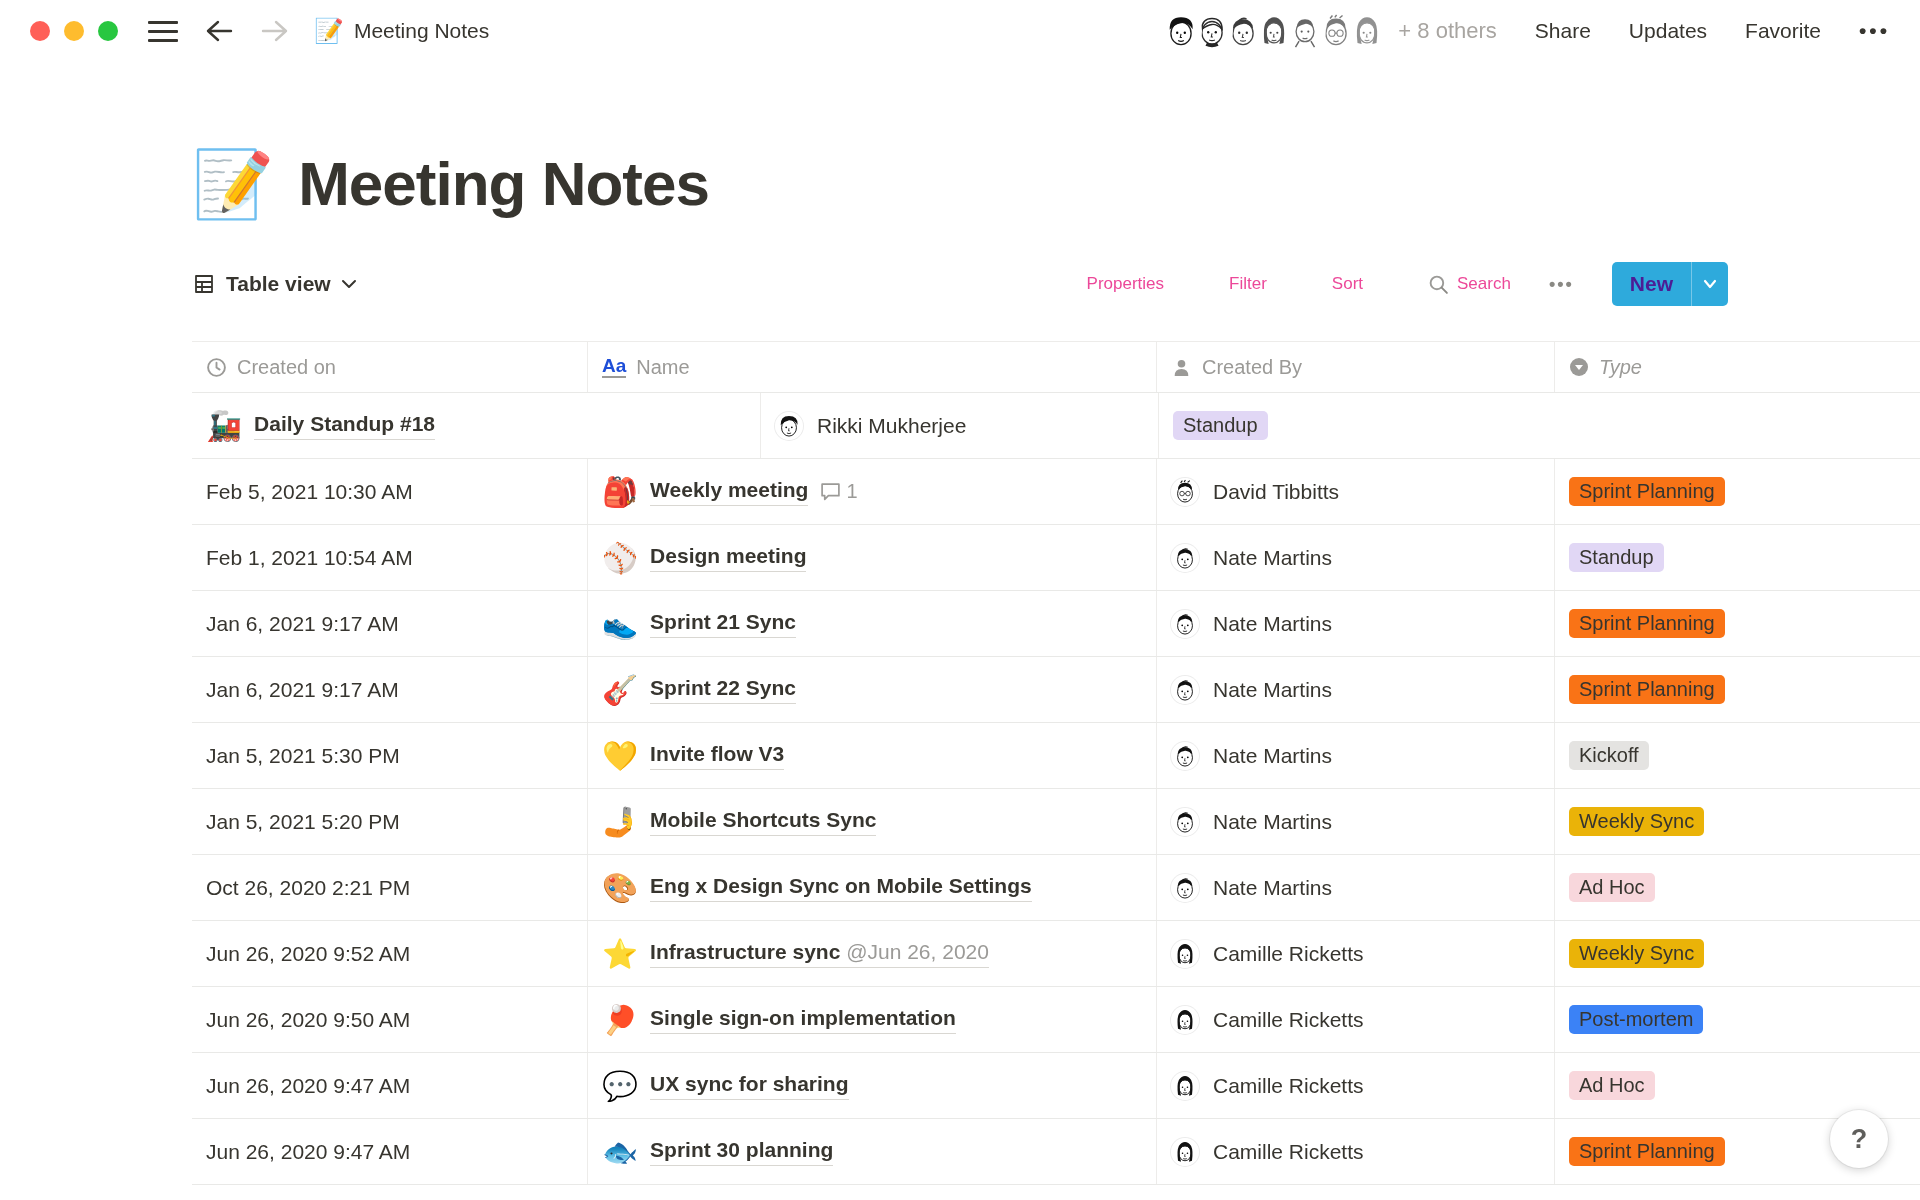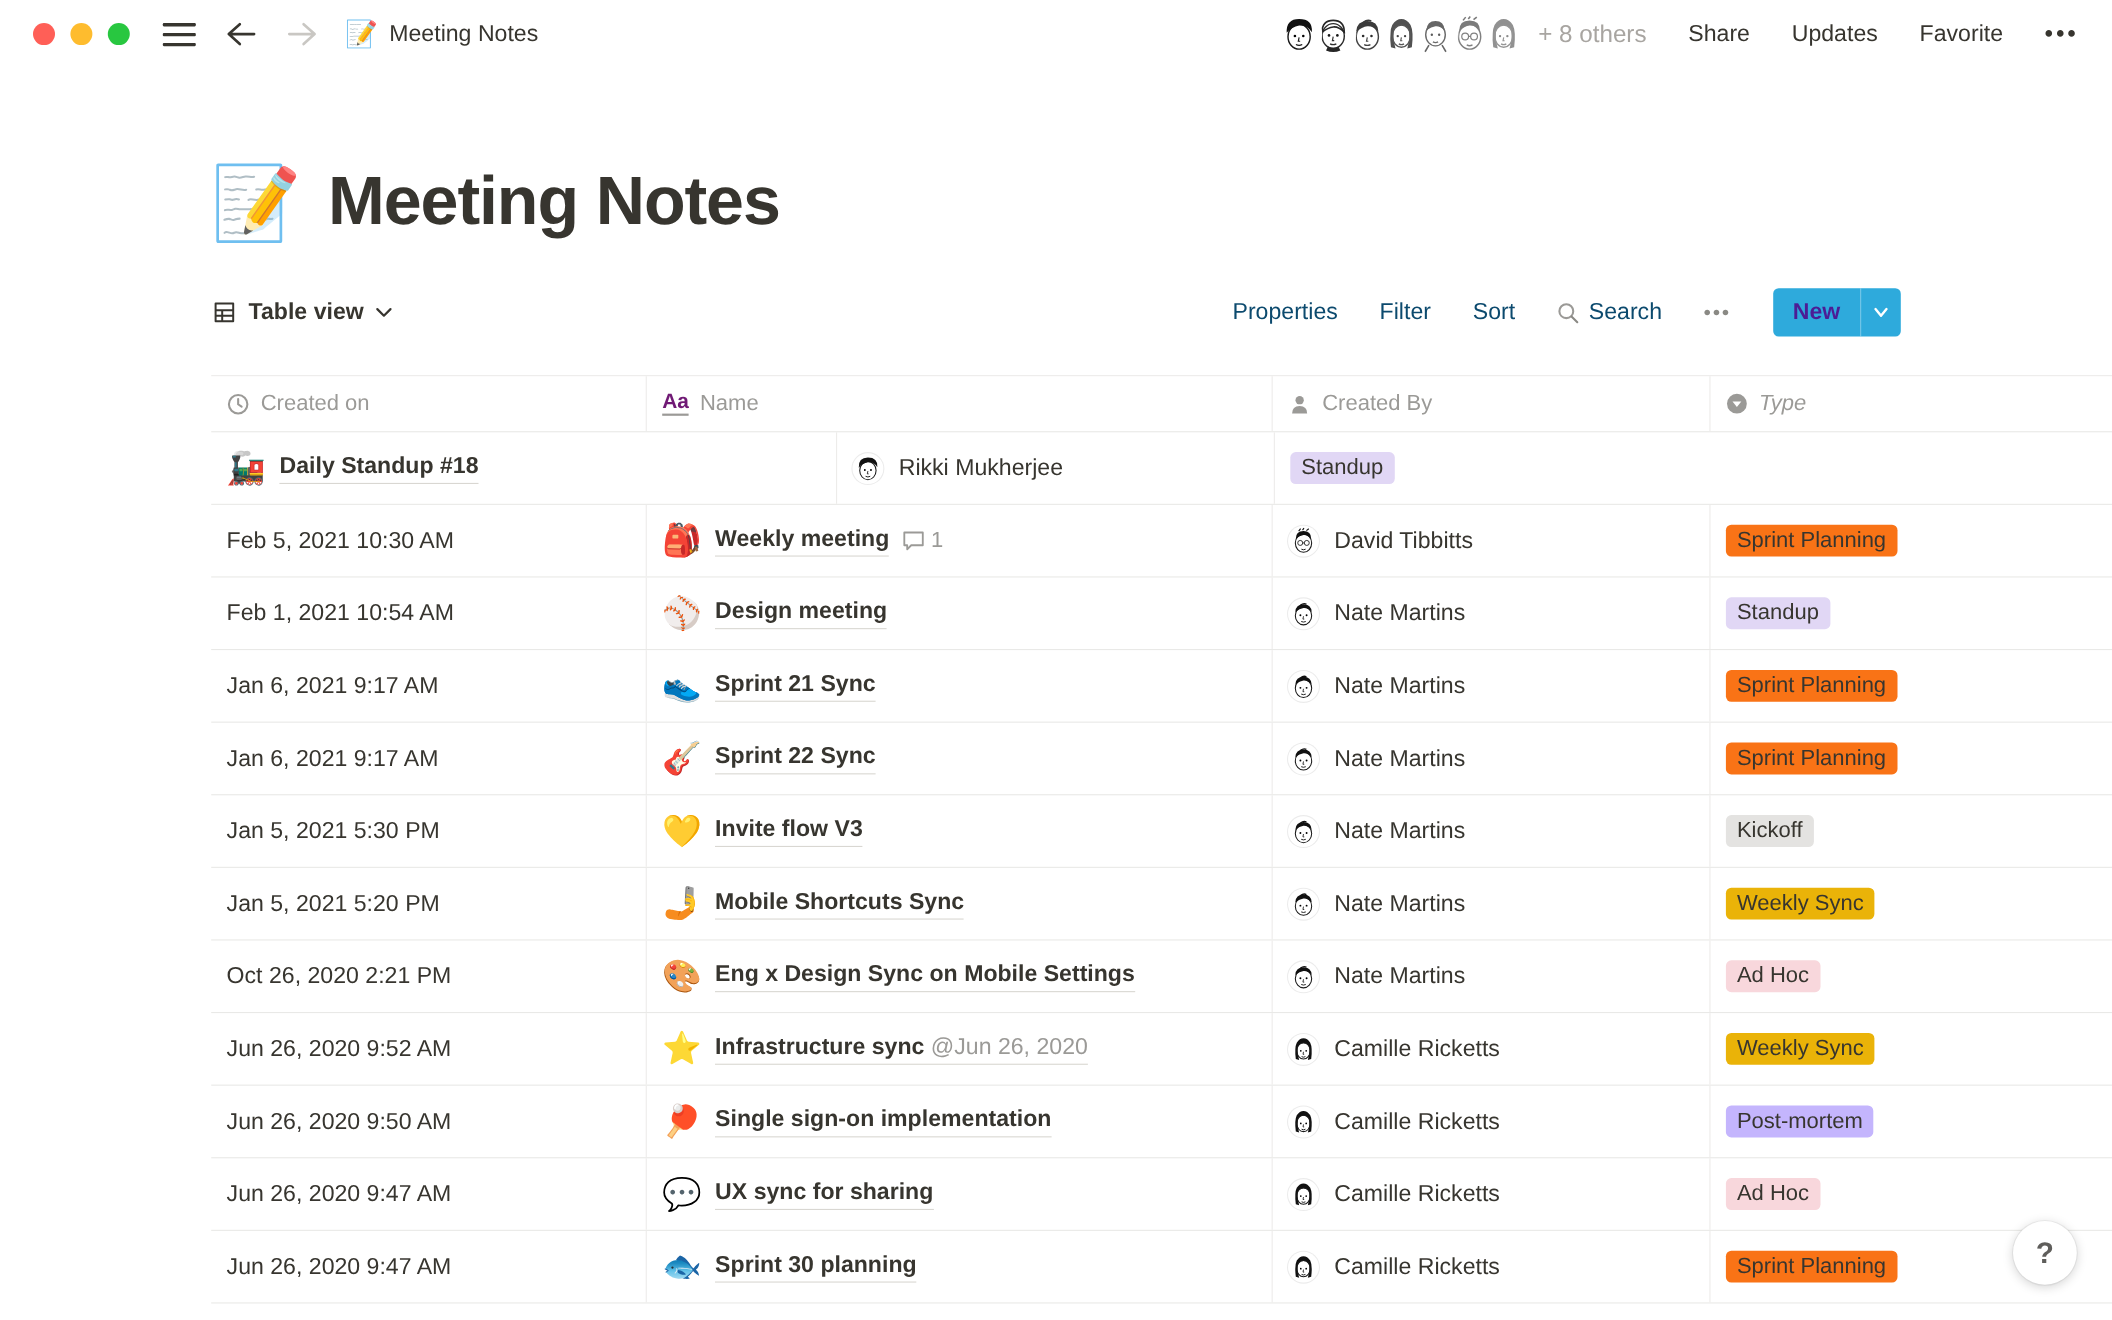--- a/index.html
+++ b/index.html
@@ -29,21 +29,21 @@
   .tb-dots { margin-left:38px; font-size:21px; letter-spacing:3px; color:#37352F; cursor:pointer; font-weight:700; }
   
   .title-block { margin:86px 0 0 192px; display:flex; align-items:center; gap:24px; }
   .title-block .emoji { font-size:66px; line-height:1; }
   .page-title { font-size:62px; font-weight:700; letter-spacing:-1px; }
   
   .toolbar { display:flex; align-items:center; margin-top:42px; padding:0 192px; height:46px; }
   .view-switch { display:flex; align-items:center; gap:10px; cursor:pointer; }
   .view-label { font-size:21px; font-weight:700; }
   .toolbar-right { margin-left:auto; display:flex; align-items:center; gap:38px; }
-  .tool-item { color:#0c4a6e; font-size:21px; cursor:pointer; display:flex; align-items:center; gap:8px; }
+  .tool-item { color:#ec4899; font-size:17px; cursor:pointer; display:flex; align-items:center; gap:8px;margin-left:27px; }
   .tool-dots { color:#8A8984; letter-spacing:2px; font-weight:700; font-size:18px; cursor:pointer; }
   .new-btn { display:flex; align-items:stretch; background:#2EAADC; border-radius:5px; overflow:hidden; height:44px; cursor:pointer; }
   .new-btn .nb-label { color:#4c1d95; font-size:21px; font-weight:700; display:flex; align-items:center; padding:0 18px; }
   .new-btn .nb-divider { width:1px; background:rgba(255,255,255,0.35); }
   .new-btn .nb-caret { width:36px; display:flex; align-items:center; justify-content:center; }
   
   .table { margin:34px 0 0 192px; }
   .thead { display:flex; height:52px; border-top:1px solid #EDECEA; border-bottom:1px solid #E9E9E7; }
   .hcell { display:flex; align-items:center; gap:10px; color:#9B9A97; font-size:20px; padding:0 12px 0 14px;
            border-right:1px solid #EDECEA; cursor:pointer; }
@@ -61,27 +61,27 @@
   .mention { color:#9B9A97; font-weight:400; }
   .cbadge { display:flex; align-items:center; gap:5px; margin-left:12px; color:#9B9A97; font-size:20px; flex:none; }
   .row-avatar { width:28px; height:28px; border-radius:50%; margin-right:14px; flex:none; box-shadow:0 0 0 1px rgba(0,0,0,0.08); }
   .creator-name { font-size:21px; }
   .tag { font-size:20px; padding:3px 10px; border-radius:5px; color:#37352F; }
   .tag--purple { background:#E1D7F5; }
   .tag--orange { background:#f97316; }
   .tag--gray   { background:#E4E3E1; }
   .tag--blue   { background:#eab308; }
   .tag--pink   { background:#F8D7DC; }
-  .tag--peach  { background:#c4b5fd; }
+  .tag--peach  { background:#3b82f6; }
   
   .help-btn { position:absolute; right:32px; bottom:32px; width:58px; height:58px; border-radius:50%;
       background:#fff; box-shadow:0 2px 10px rgba(0,0,0,0.18), 0 0 0 1px rgba(0,0,0,0.05);
       display:flex; align-items:center; justify-content:center; font-size:27px; color:#5f5e5b; font-weight:600; cursor:pointer; }
   .icon-stroke { stroke:#9B9A97; fill:none; stroke-width:1.8; }
-  .aa { color:#701a75; font-size:19px; font-weight:600; border-bottom:2px solid #9B9A97; line-height:1; padding-bottom:1px; }
+  .aa { color:#1d4ed8; font-size:19px; font-weight:600; border-bottom:2px solid #9B9A97; line-height:1; padding-bottom:1px; }
 </style>
 </head>
 <body>
 
 <svg width="0" height="0" style="position:absolute">
   <symbol id="av-male-dark-hair" viewBox="0 0 32 32">
     <circle cx="16" cy="16" r="15.5" fill="#fff"></circle>
     <ellipse cx="16" cy="18" rx="8.5" ry="9.5" fill="none" stroke="#1a1a1a" stroke-width="1.1"></ellipse>
     <path d="M6.5 15 Q6 4.5 16 4.5 Q26.5 4.5 25.8 14.5 Q22 8.5 16 9.5 Q10.5 10.5 6.5 15 Z" fill="#111"></path>
     <circle cx="12.8" cy="17.5" r="1"></circle>

